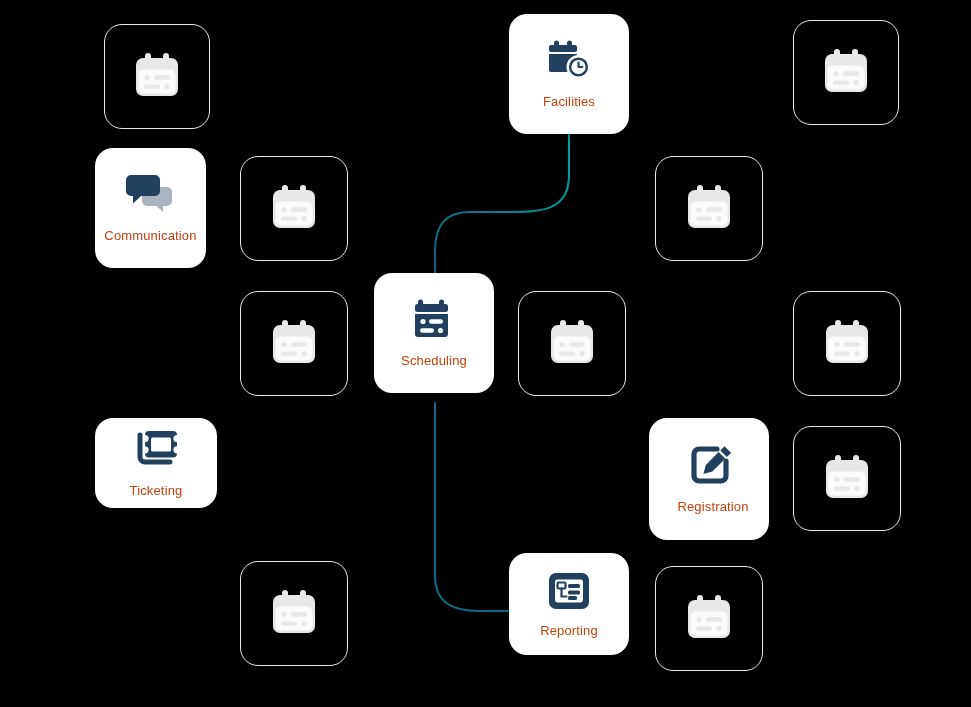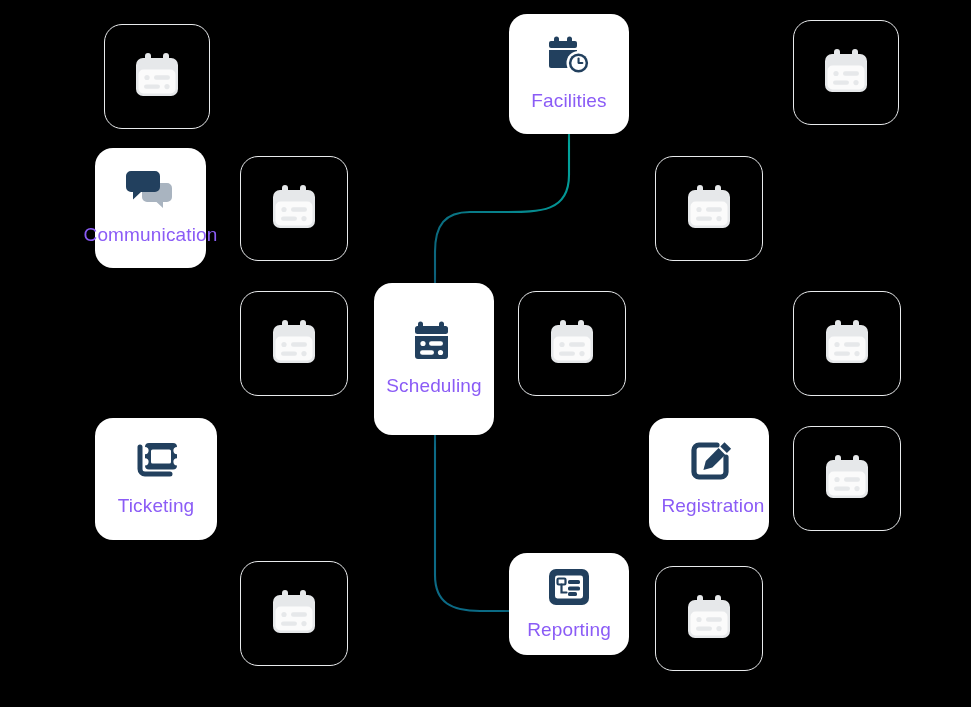--- a/index.html
+++ b/index.html
@@ -37,22 +37,22 @@
     background:transparent;
     border:1.4px solid #e8eaec;
     border-radius:18px;
   }
   .node-icon{
     display:block;
     line-height:0;
   }
   .node.active .node-icon{margin-bottom:12px;}
   .node-label{
-    font-size:19px;
-    color:#8b5cf6;
+    font-size:13px;
+    color:#c2410c;
     letter-spacing:.15px;
     white-space:nowrap;
     font-family:"Liberation Sans", sans-serif;
   }
 </style>
 </head>
 <body>
 
 <div id="canvas">
 
@@ -160,21 +160,21 @@
         <rect x="7" y="9" width="42" height="38" rx="7" fill="#e6e8ea"></rect>
         <rect x="16" y="4" width="6" height="11" rx="3" fill="#e6e8ea"></rect>
         <rect x="34" y="4" width="6" height="11" rx="3" fill="#e6e8ea"></rect>
         <rect x="9.5" y="20.5" width="37" height="24" rx="5" fill="#fbfbfb"></rect>
         <circle cx="18" cy="28.5" r="2.6" fill="#e6e8ea"></circle>
         <rect x="25" y="26.3" width="16" height="4.4" rx="2.2" fill="#e6e8ea"></rect>
         <rect x="15" y="35.4" width="16" height="4.4" rx="2.2" fill="#e6e8ea"></rect>
         <circle cx="38" cy="37.6" r="2.6" fill="#e6e8ea"></circle>
       </svg></span>
       </div>
-      <div class="node active" style="left: 374px; top: 283px; width: 120px; height: 152px; text-align: right;">
+      <div class="node active" style="left: 374px; top: 273px; width: 120px; height: 120px; text-align: right;">
         <span class="node-icon"><svg width="40" height="42" viewBox="0 0 40 42" xmlns="http://www.w3.org/2000/svg">
         <rect x="4" y="0.5" width="5" height="9" rx="2.5" fill="#22405e"></rect>
         <rect x="25" y="0.5" width="5" height="9" rx="2.5" fill="#22405e"></rect>
         <rect x="1" y="5" width="33" height="8" rx="2.5" fill="#22405e"></rect>
         <path d="M1 15 h33 v20 a3 3 0 0 1 -3 3 H4 a3 3 0 0 1 -3 -3 Z" fill="#22405e"></path>
         <circle cx="9" cy="22.5" r="2.6" fill="#ffffff"></circle>
         <rect x="15" y="20.2" width="14" height="4.6" rx="2.3" fill="#ffffff"></rect>
         <rect x="6" y="29.2" width="14" height="4.6" rx="2.3" fill="#ffffff"></rect>
         <circle cx="26.5" cy="31.5" r="2.6" fill="#ffffff"></circle>
       </svg></span>
@@ -197,21 +197,21 @@
         <rect x="7" y="9" width="42" height="38" rx="7" fill="#e6e8ea"></rect>
         <rect x="16" y="4" width="6" height="11" rx="3" fill="#e6e8ea"></rect>
         <rect x="34" y="4" width="6" height="11" rx="3" fill="#e6e8ea"></rect>
         <rect x="9.5" y="20.5" width="37" height="24" rx="5" fill="#fbfbfb"></rect>
         <circle cx="18" cy="28.5" r="2.6" fill="#e6e8ea"></circle>
         <rect x="25" y="26.3" width="16" height="4.4" rx="2.2" fill="#e6e8ea"></rect>
         <rect x="15" y="35.4" width="16" height="4.4" rx="2.2" fill="#e6e8ea"></rect>
         <circle cx="38" cy="37.6" r="2.6" fill="#e6e8ea"></circle>
       </svg></span>
       </div>
-      <div class="node active" style="left: 95px; top: 418px; width: 122px; height: 122px;">
+      <div class="node active" style="left: 95px; top: 418px; width: 122px; height: 90px;">
         <span class="node-icon"><svg width="50" height="42" viewBox="0 0 50 42" xmlns="http://www.w3.org/2000/svg">
         <path d="M9 6 v22 a5 5 0 0 0 5 5 h25" fill="none" stroke="#22405e" stroke-width="5" stroke-linecap="round" stroke-linejoin="round"></path>
         <path d="M18 2 h24 a4 4 0 0 1 4 4 a3.6 3.6 0 0 0 0 7.2 v4 a3.6 3.6 0 0 0 0 7.2
                  a4 4 0 0 1 -4 4 H18 a4 4 0 0 1 -4 -4 a3.6 3.6 0 0 0 0 -7.2 v-4
                  a3.6 3.6 0 0 0 0 -7.2 a4 4 0 0 1 4 -4 Z" fill="#22405e"></path>
         <rect x="20" y="8.5" width="20" height="14" rx="1.6" fill="#ffffff"></rect>
       </svg></span>
         <span class="node-label">Ticketing</span>
       </div>
       <div class="node active" style="left: 649px; top: 418px; width: 120px; height: 122px; padding-left: 8px;">

